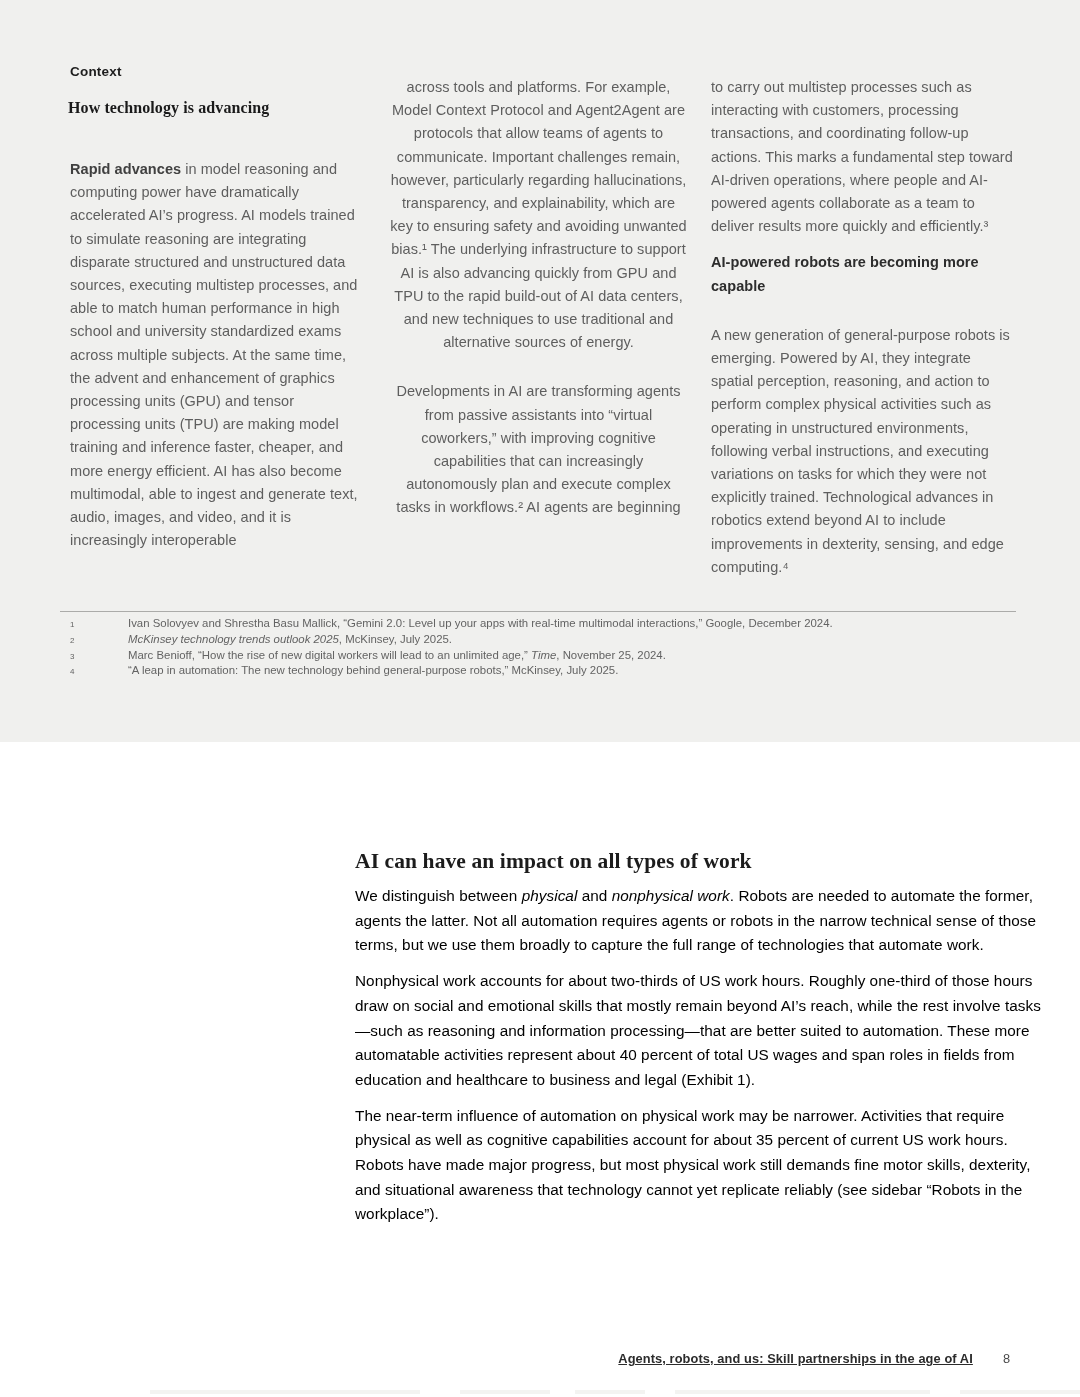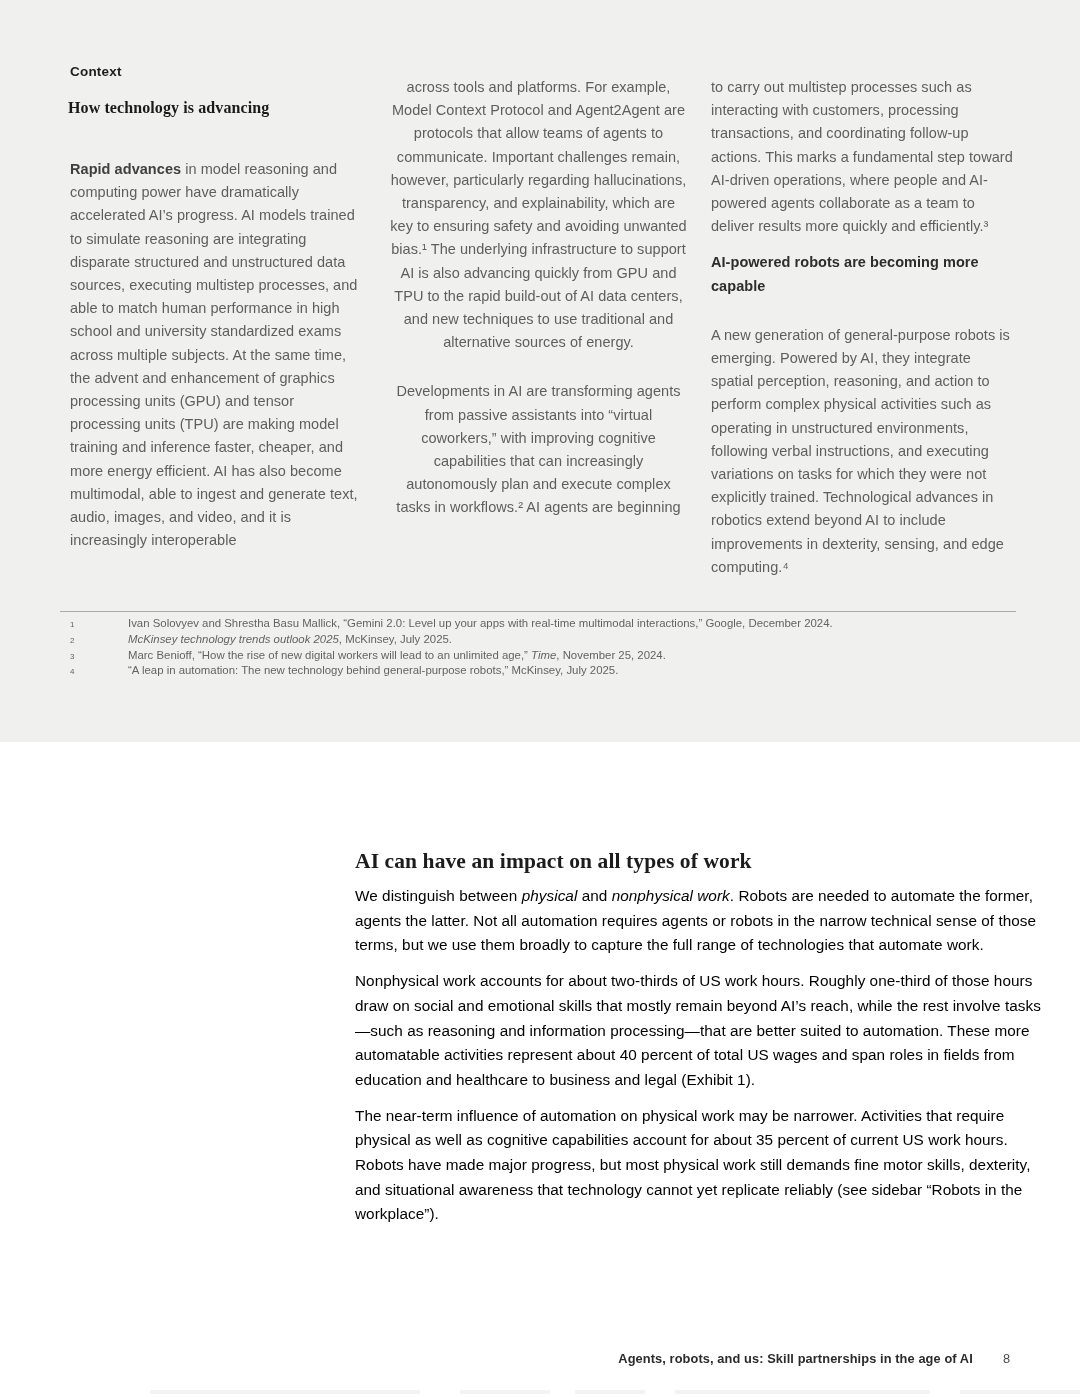--- a/index.html
+++ b/index.html
@@ -80,20 +80,21 @@
   }
 
   
   .footer {
     position: absolute; right: 70px; top: 1351px;
     display: flex; align-items: baseline; gap: 30px;
   }
   .footer-title {
     font-size: 12.8px; font-weight: bold; color: #2b2b2b;
     letter-spacing: 0.1px;
+    text-decoration: underline;
   }
   .footer-page { font-size: 12.8px; color: #4a4a4a; }
 
   
   .bottom-strip {
     position: absolute; left: 0; bottom: 2px; width: 1080px; height: 5px;
   }
   .bottom-strip span {
     position: absolute; top: 0; height: 4px; background: #f3f3f1;
     display: block;

